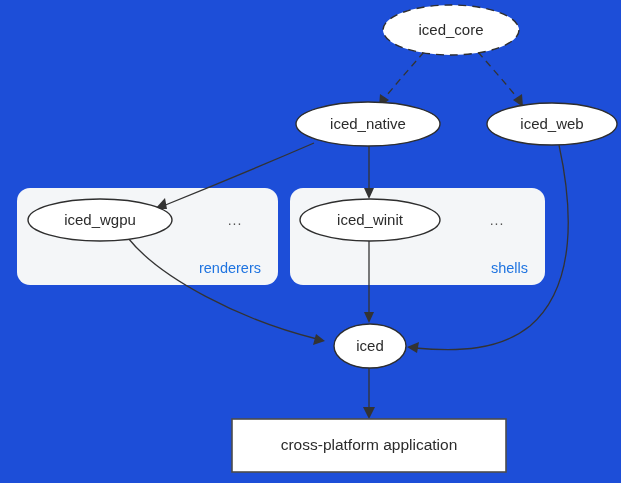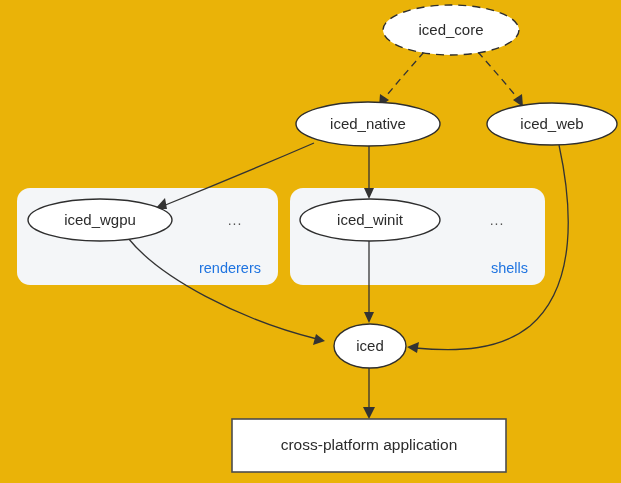--- a/index.html
+++ b/index.html
@@ -4,21 +4,21 @@
 <style>
   html, body {
     margin: 0;
     padding: 0;
     background: #ffffff;
   }
   #diagram-root {
     position: relative;
     width: 621px;
     height: 483px;
-    background: #eab308;
+    background: #1d4ed8;
     font-family: "Liberation Sans", sans-serif;
     overflow: hidden;
     text-decoration: underline;
   }
   #graph-svg {
     position: absolute;
     top: 0;
     left: 0;
     width: 621px;
     height: 483px;

